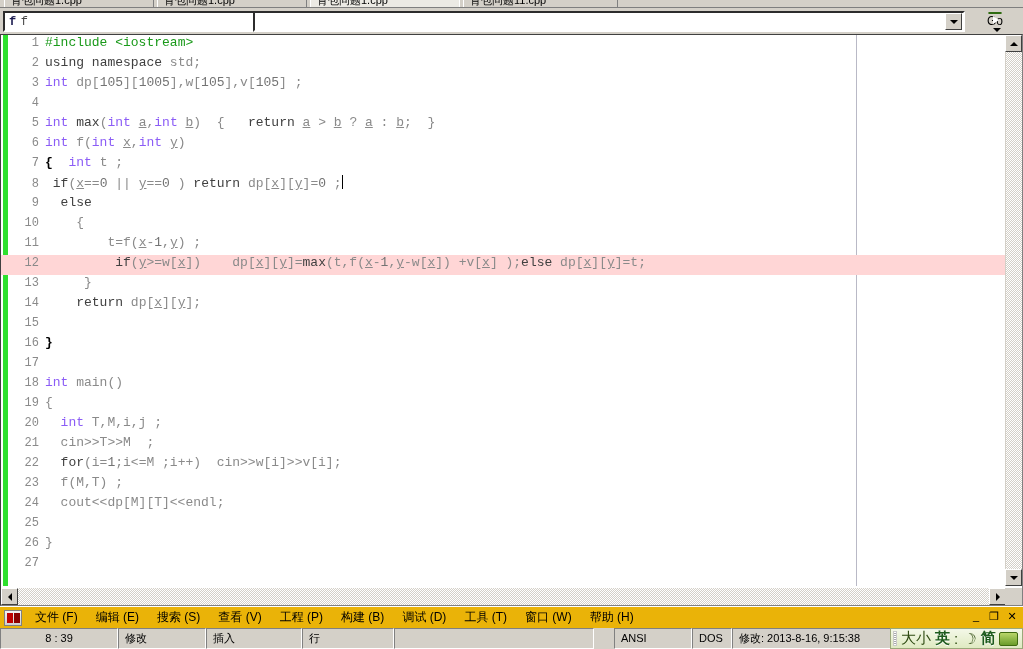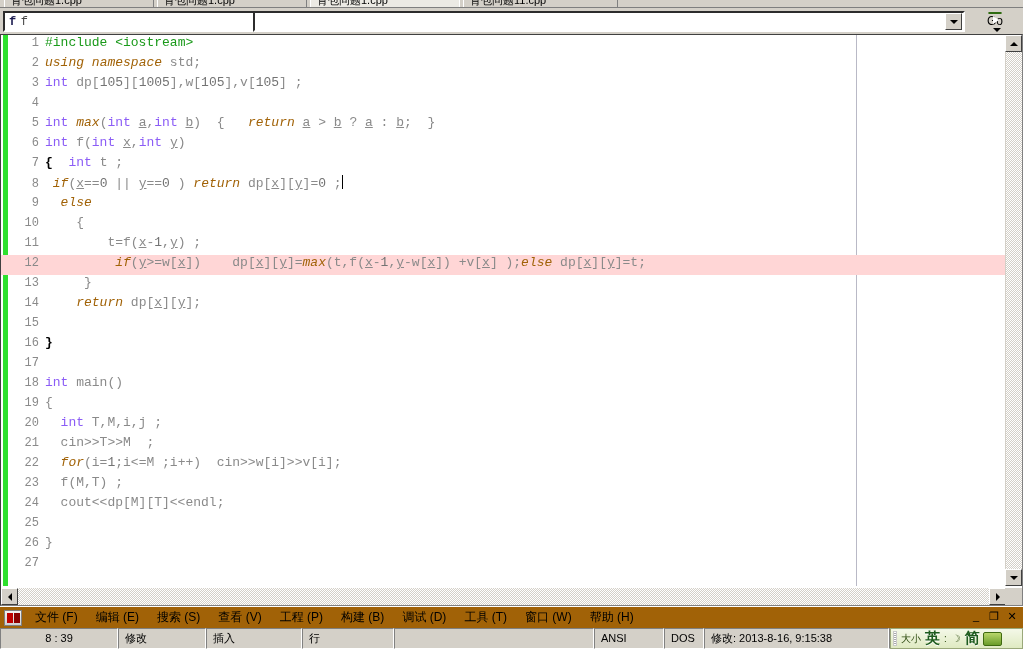--- a/index.html
+++ b/index.html
@@ -173,21 +173,21 @@
   .line.hl { background: #ffd6d6; }
   .lno {
     display: inline-block;
     width: 44px;
     text-align: right;
     padding-right: 6px;
     color: #8a8a8a;
     font-size: 12px;
     font-family: "Liberation Mono", monospace;
   }
-  .kw    { color: #a16207; font-style: italic; }
+  .kw    { color: #404040; }
   .kw2   { color: #8b5cf6; }
   .pp    { color: #1a9a1a; }
   .num   { color: #737373; }
   .var   { color: #8a8a8a; text-decoration: underline; }
   .brc   { color: #000000; font-weight: bold; }
   .plain { color: #8a8a8a; }
   .caret {
     display: inline-block;
     width: 1px; height: 14px;
     background: #000;
@@ -223,21 +223,21 @@
   .sb-left i { margin-left: -2px; margin-top: -4px; border-top: 4px solid transparent; border-bottom: 4px solid transparent; border-right: 4px solid #000; }
   .sb-right i{ margin-left: -2px; margin-top: -4px; border-top: 4px solid transparent; border-bottom: 4px solid transparent; border-left: 4px solid #000; }
   .corner-box {
     position: absolute; right: 0; bottom: 0; width: 17px; height: 17px;
     background: #d4d0c8;
   }
 
   
   .menubar {
     position: absolute; left: 0; top: 606px; width: 1023px; height: 22px;
-    background: #a16207;
+    background: #eab308;
     display: flex; align-items: center;
     border-top: 1px solid #ffffff;
   }
   .app-icon {
     width: 18px; height: 16px; margin-left: 4px; margin-right: 4px;
     background: linear-gradient(#f2f2f2,#cfcfcf);
     border: 1px solid #808080;
     position: relative;
   }
   .app-icon::before {
@@ -283,42 +283,42 @@
     padding: 0 6px;
     white-space: nowrap;
     overflow: hidden;
     display: flex; align-items: center;
   }
   .cell.c1 { width: 118px; justify-content: center; }
   .cell.c2 { width: 88px; }
   .cell.c3 { width: 96px; }
   .cell.c4 { width: 92px; }
   .cell.c5 { width: 200px; }
-  .cell.c6 { width: 70px; }
+  .cell.c6 { width: 78px; margin-left: 20px; }
   .cell.c7 { width: 40px; }
   .cell.c8 { width: 185px; }
   .cell.c9 { flex: 1 1 auto; padding: 0; }
 
   
   .ime {
     position: absolute; right: 0px; top: 628px;
     width: 133px; height: 21px;
     background: linear-gradient(#f4f8e8,#dfeac2);
     border: 1px solid #9aa87a;
     display: flex; align-items: center; gap: 3px;
     padding-left: 2px;
     overflow: hidden;
   }
   .ime-grip {
     width: 4px; height: 15px;
     background: repeating-linear-gradient(#fff 0 1px, #aaa 1px 2px);
     border: 1px solid #c8c8c8;
   }
   .ime-btn {
-    font-size: 10px;
+    font-size: 15px;
     color: #2d4a10;
     padding: 0 1px;
     cursor: default;
     text-align: center;
   }
   .ime-big {
     font-size: 15px;
     font-weight: bold;
     color: #1e5c1e;
     text-shadow: 0 1px 0 #fff;

